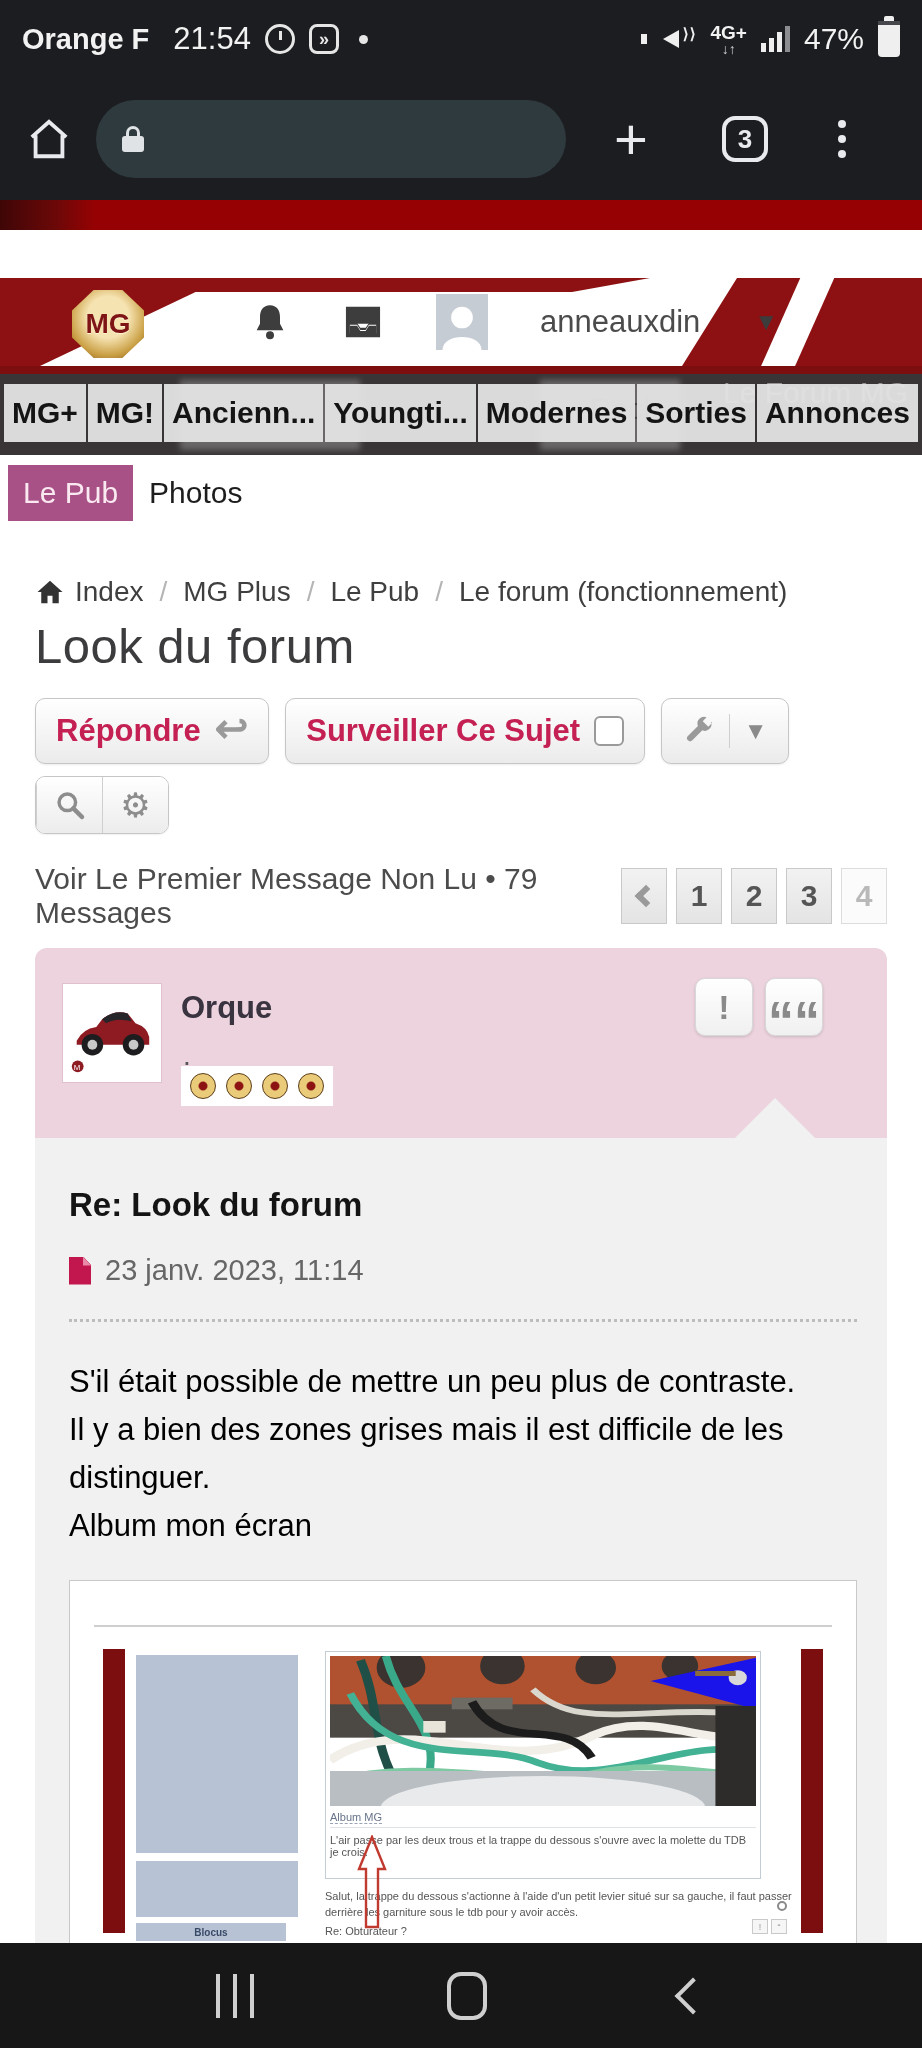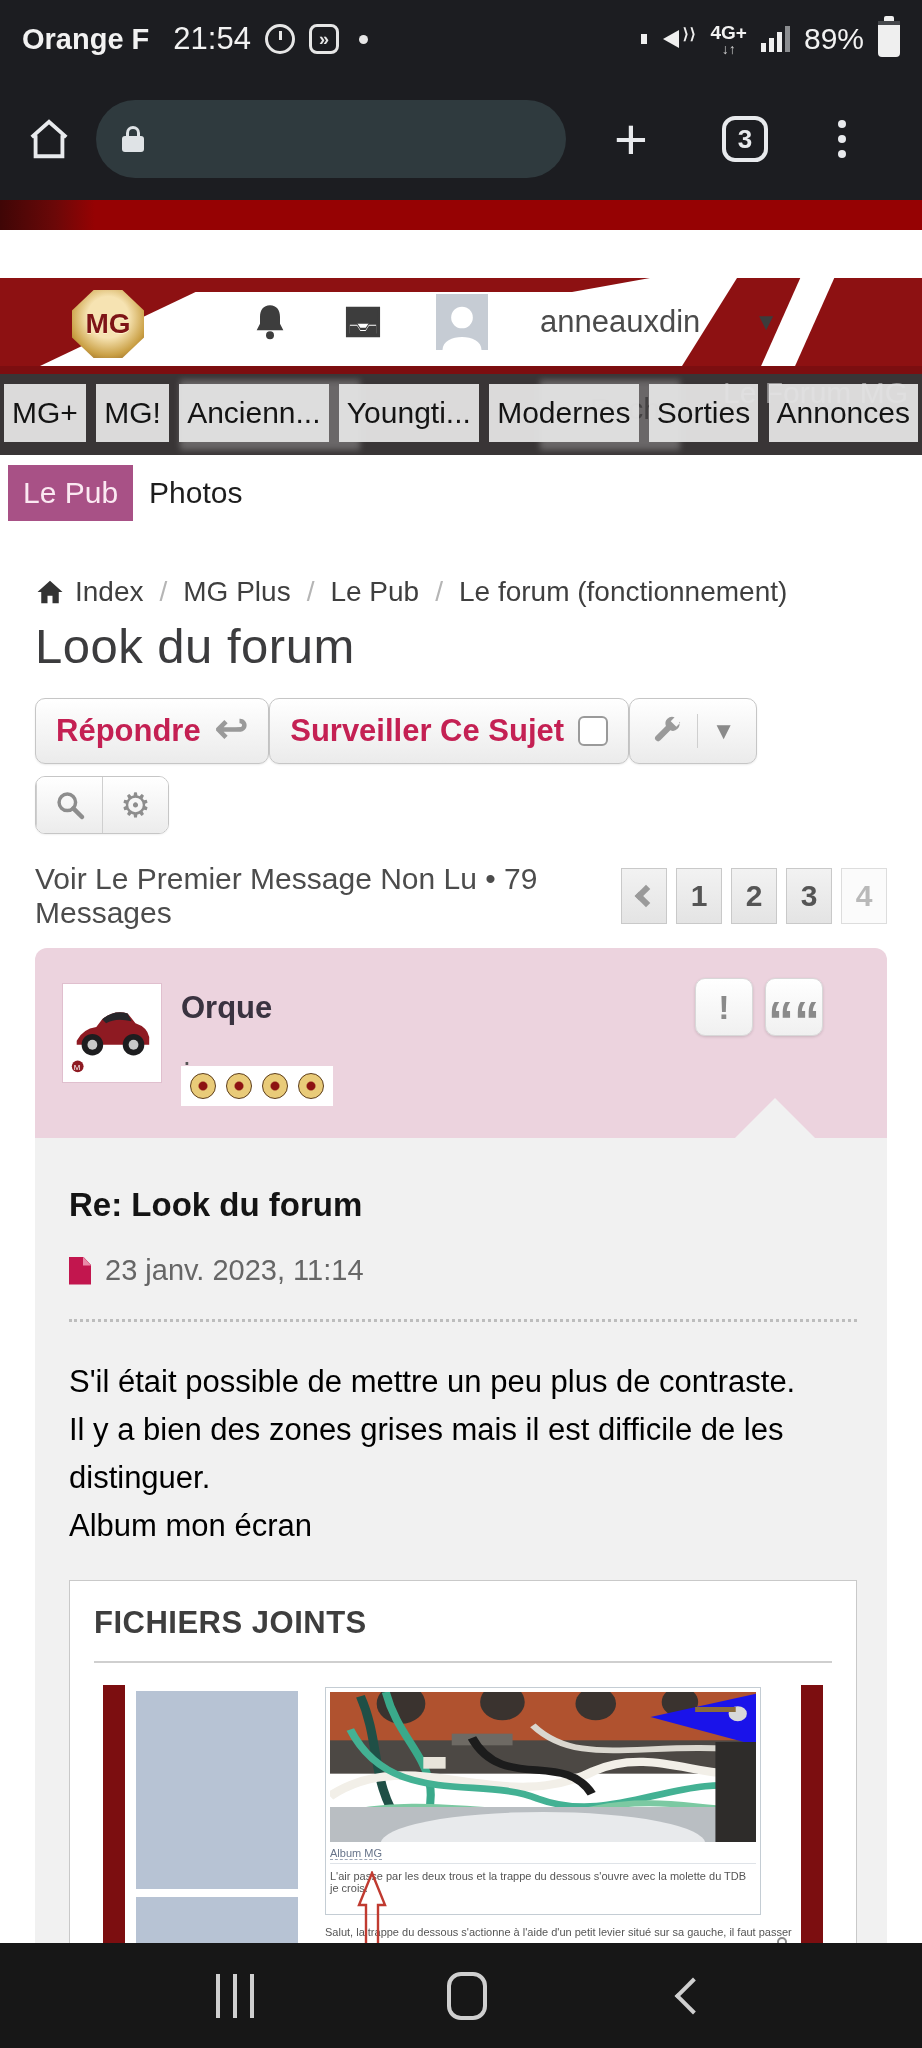--- a/index.html
+++ b/index.html
@@ -59,34 +59,34 @@
   .avatar-box svg { display:block; }
   .hdr-user { font-size:31px; color:#4b4b4b; }
   .hdr-caret { color:#3c3c3c; font-size:24px; margin-left:2px; }
   .red-line { height:8px; background:#7c0e10; }
 
   .nav-strip { position:relative; height:81px; background:#393536; overflow:hidden; }
   .nav-strip .patch { position:absolute; background:rgba(235,235,235,.28); filter:blur(3px); }
   .ghost { position:absolute; color:rgba(240,240,240,.5); font-size:30px; }
   .ghost.dark { color:rgba(20,20,20,.45); }
   .tabs { position:absolute; left:4px; right:4px; top:10px; display:flex; justify-content:space-between; }
-  .tab { background:rgba(228,228,228,.95); color:#141414; font-size:30px; padding:12px 8px; white-space:nowrap; }
+  .tab { background:rgba(228,228,228,.95); color:#141414; font-size:30px; padding:12px 8px; white-space:nowrap;font-weight:bold; }
 
   .subnav { height:75px; background:#fff; display:flex; align-items:center; }
   .lepub-badge { margin-left:8px; background:#a85186; color:#fbe9f2; font-size:30px; padding:11px 15px; }
   .subnav-item { margin-left:16px; color:#1d1d1d; font-size:30px;text-align:right; }
 
   
   .content { padding:0 35px; }
   .breadcrumb { margin-top:46px; display:flex; align-items:center; font-size:28px; color:#3f3f3f; flex-wrap:nowrap; }
   .breadcrumb .sep { color:#b5b5b5; margin:0 16px; }
   .crumb-home svg { margin-right:10px; display:block; }
   .page-title { margin-top:10px; font-size:49px; font-weight:300; color:#3c3c3e; letter-spacing:.5px; }
 
-  .btn-row { margin-top:24px; display:flex; }
+  .btn-row { margin-top:24px; display:flex; gap:16px; }
   .fbtn { display:flex; align-items:center; gap:14px; background:linear-gradient(#ffffff,#ebebeb); border:1px solid #c6c6c6; border-radius:10px; padding:0 20px; height:66px; box-shadow:0 1px 2px rgba(0,0,0,.08); }
   .fbtn .lbl { color:#c42053; font-weight:bold; font-size:31px; }
   .reply-ic { color:#9a9a9a; font-size:40px; font-weight:bold; line-height:1; transform:translateY(-3px); }
   .watch-cb { width:30px; height:30px; border:2px solid #9a9a9a; border-radius:6px; background:#fff; }
   .tools-btn { width:128px; justify-content:center; gap:0; padding:0; }
   .tools-btn .div { width:1px; height:34px; background:#cfcfcf; margin:0 14px; }
   .caret-down { color:#8a8a8a; font-size:24px; }
 
   .search-row { margin-top:12px; display:flex; }
   .search-group { display:flex; border:1px solid #c6c6c6; border-radius:10px; overflow:hidden; height:58px; box-shadow:0 1px 2px rgba(0,0,0,.06); }
@@ -180,21 +180,21 @@
       <span class="net4g">
         <span class="g">4G+</span>
         <span class="ar">↓↑</span>
       </span>
       <span class="sig">
           <i></i>
           <i></i>
           <i></i>
           <i></i>
         </span>
-      <span class="sb-batt-pct">89%</span>
+      <span class="sb-batt-pct">47%</span>
       <span class="batt-ic"></span>
     </div>
   </div>
 
   <div class="browser-bar">
     <svg class="home-ic" viewBox="0 0 24 24" width="46" height="46">
         <path d="M3 11 L12 3 L21 11 M5 10 V21 H19 V10" fill="none" stroke="#e8eaed" stroke-width="2"></path>
       </svg>
     <div class="url-pill">
       <span class="lock-ic">
@@ -371,21 +371,20 @@
           <span class="date-text">23 janv. 2023, 11:14</span>
         </div>
         <div class="dotted-hr"></div>
         <div class="post-text">
           <p>S'il était possible de mettre un peu plus de contraste.</p>
           <p>Il y a bien des zones grises mais il est difficile de les distinguer.</p>
           <p>Album mon écran</p>
         </div>
 
         <div class="attach-box">
-          <div class="attach-title">FICHIERS JOINTS</div>
           <div class="attach-hr"></div>
 
           <div class="mini">
             <span class="bar l"></span>
             <span class="bar r"></span>
             <span class="bluebox bb1"></span>
             <span class="bluebox bb2"></span>
             <span class="bluebox bb3">Blocus</span>
 
             <div class="photo-frame">

